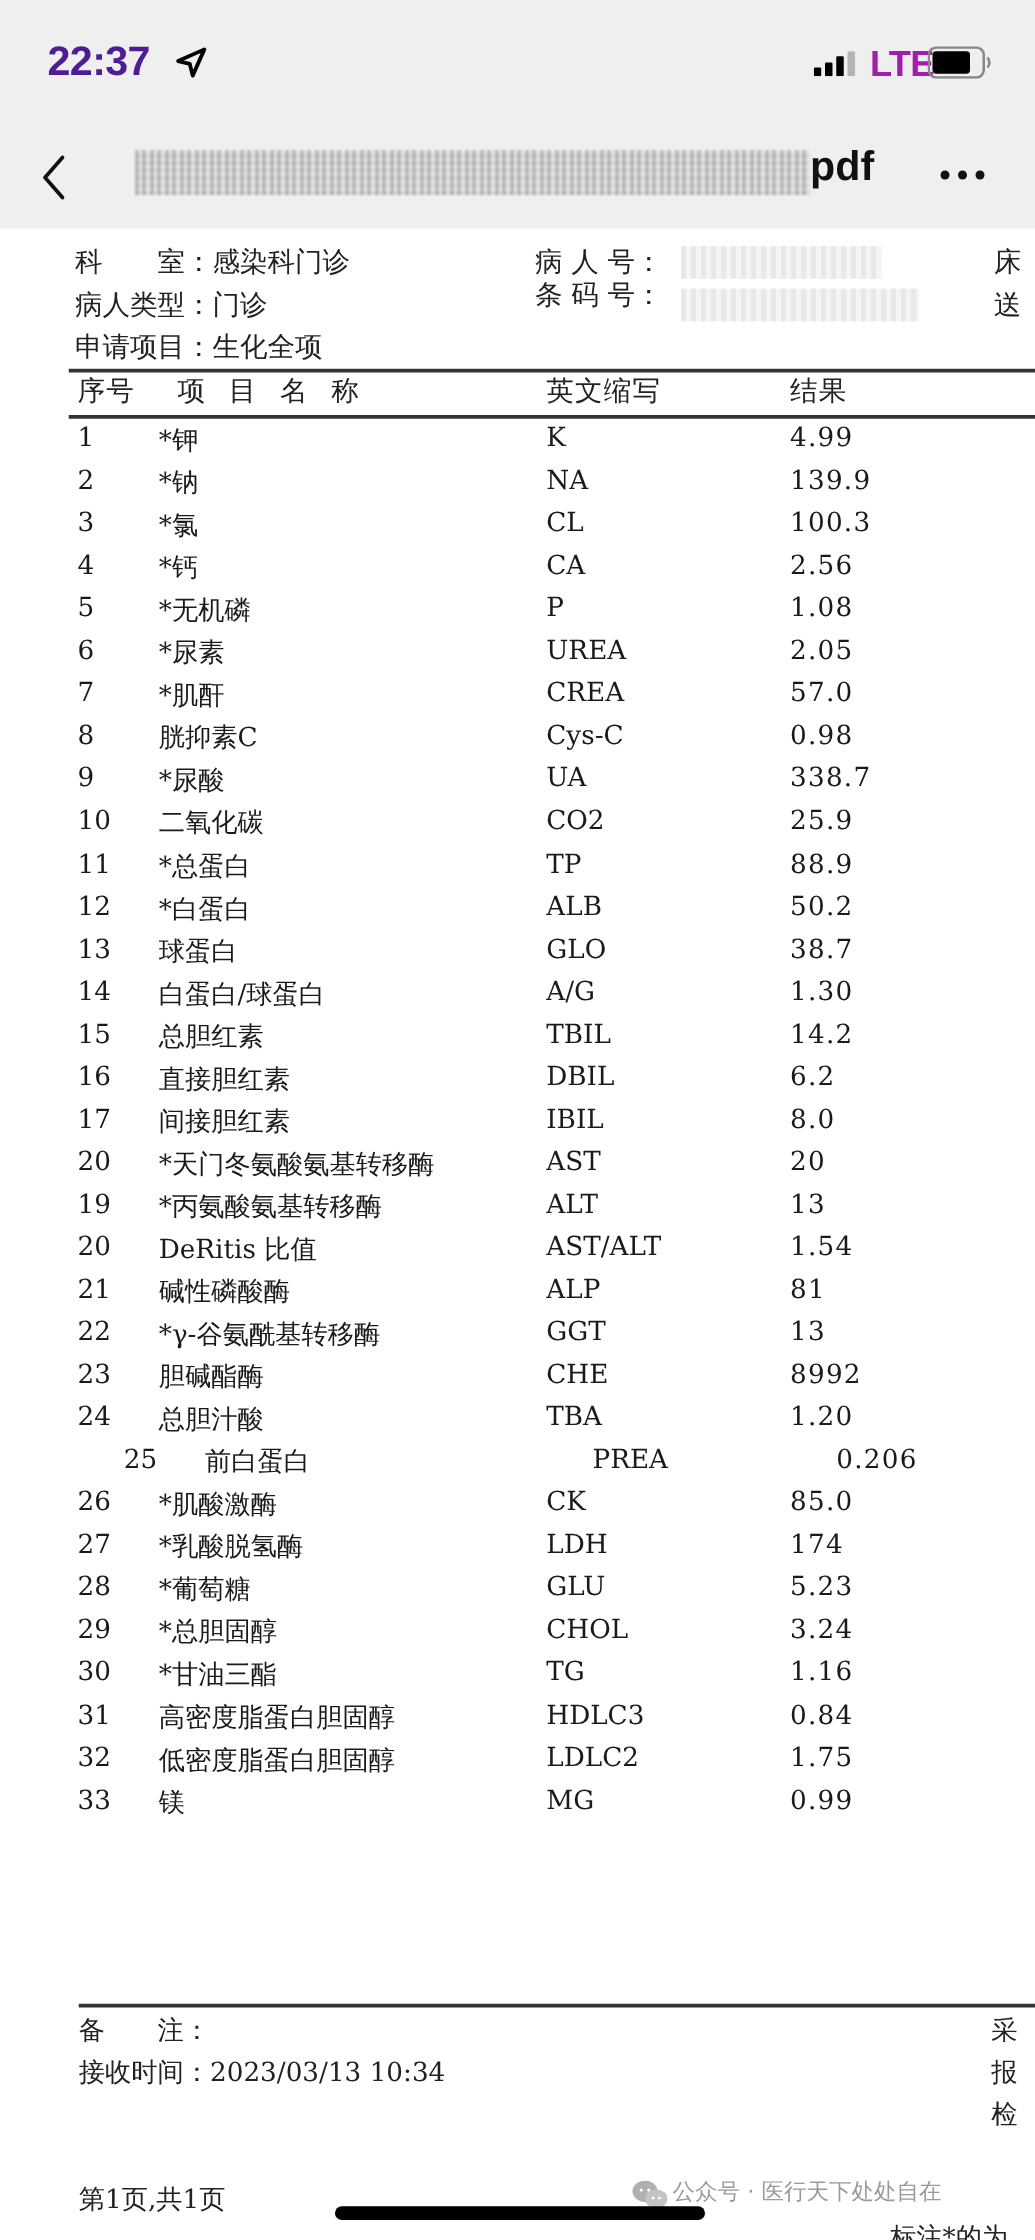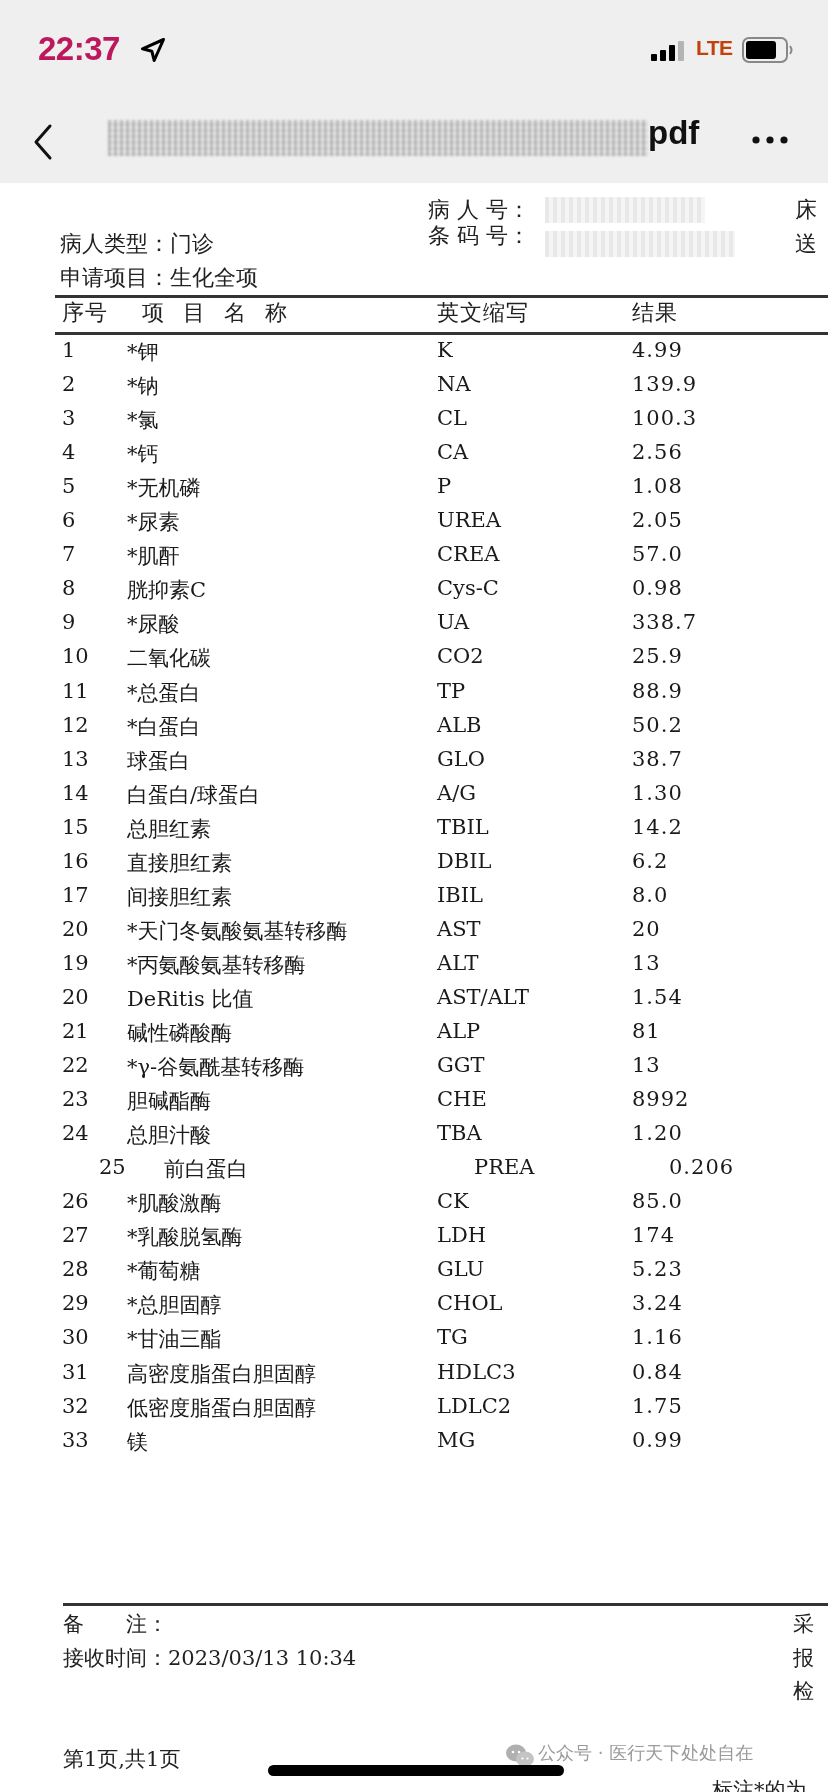--- a/index.html
+++ b/index.html
@@ -10,28 +10,28 @@
     color: #1a1a1a;
   }
   
   .status-bar {
     position: absolute; left: 0; top: 0; width: 828px; height: 100px;
     background: #efefef;
   }
   .status-time {
     position: absolute; left: 38px; top: 30px;
     font-family: "Liberation Sans", "DejaVu Sans", sans-serif;
-    font-weight: bold; font-size: 33px; letter-spacing: -0.5px; color: #be185d;
+    font-weight: bold; font-size: 33px; letter-spacing: -0.5px; color: #4c1d95;
   }
   .loc-icon { position: absolute; left: 139px; top: 36px; width: 28px; height: 28px; }
   .signal-icon { position: absolute; left: 651px; top: 41px; width: 36px; height: 20px; }
   .lte-label {
     position: absolute; left: 696px; top: 36px;
     font-family: "Liberation Sans", "DejaVu Sans", sans-serif;
-    font-weight: bold; font-size: 21px; color: #c2410c; letter-spacing: -0.5px;
+    font-weight: bold; font-size: 29px; color: #a21caf; letter-spacing: -0.5px;
   }
   .battery-icon { position: absolute; left: 742px; top: 37px; width: 52px; height: 26px; }
 
   
   .nav-bar {
     position: absolute; left: 0; top: 100px; width: 828px; height: 83px;
     background: #efefef;
   }
   .back-icon { position: absolute; left: 28px; top: 20px; width: 30px; height: 44px; cursor: pointer; }
   .title-blur {
@@ -108,20 +108,23 @@
   <span class="title-ext">pdf</span>
   <svg class="more-icon" viewBox="0 0 40 20">
     <circle cx="6" cy="10" r="3.6" fill="#111"></circle>
     <circle cx="20" cy="10" r="3.6" fill="#111"></circle>
     <circle cx="34" cy="10" r="3.6" fill="#111"></circle>
   </svg>
 </div>
 
 <div class="doc">
 
+  <div class="meta-row" style="left:60px; top:12px;">
+    <span>科　　室：</span><span>感染科门诊</span>
+  </div>
   <div class="meta-row" style="left:428px; top:12px;">
     <span>病 人 号：</span>
   </div>
   <div class="redact" style="left:545px; top:14px; width:160px;"></div>
   <div class="meta-row" style="left:795px; top:12px;">床</div>
 
   <div class="meta-row" style="left:60px; top:46px;">
     <span>病人类型：</span><span>门诊</span>
   </div>
   <div class="meta-row" style="left:428px; top:38px;">

